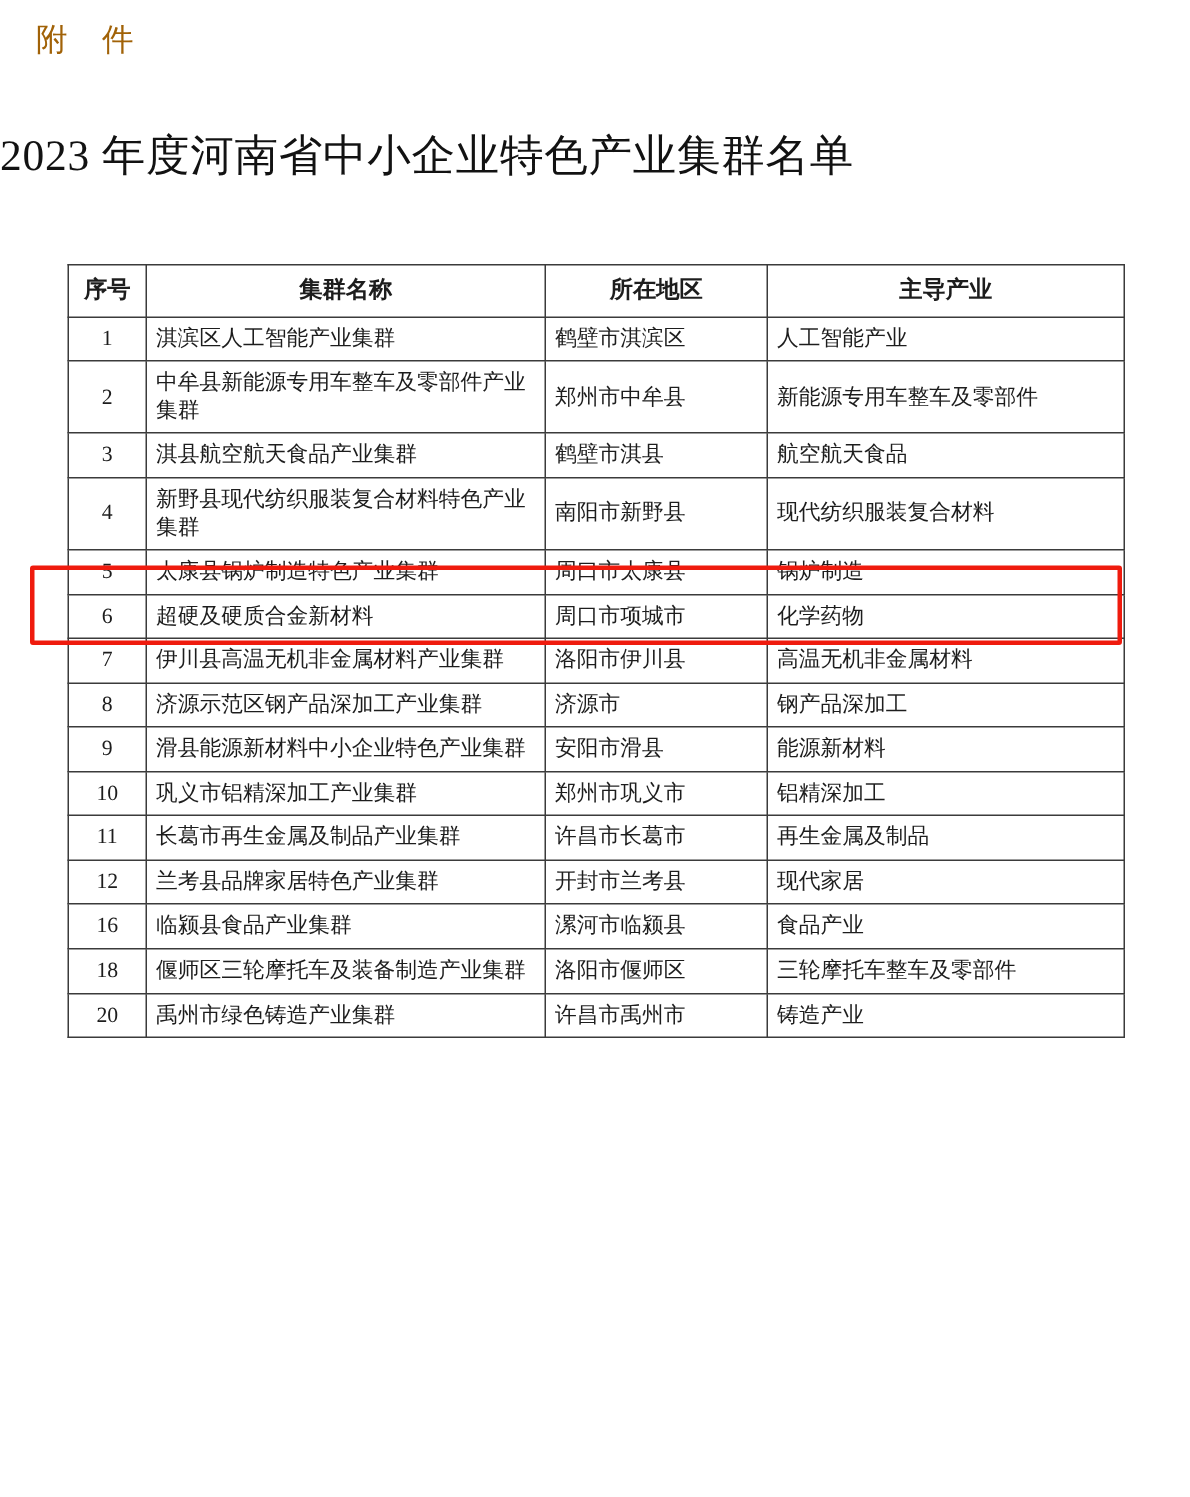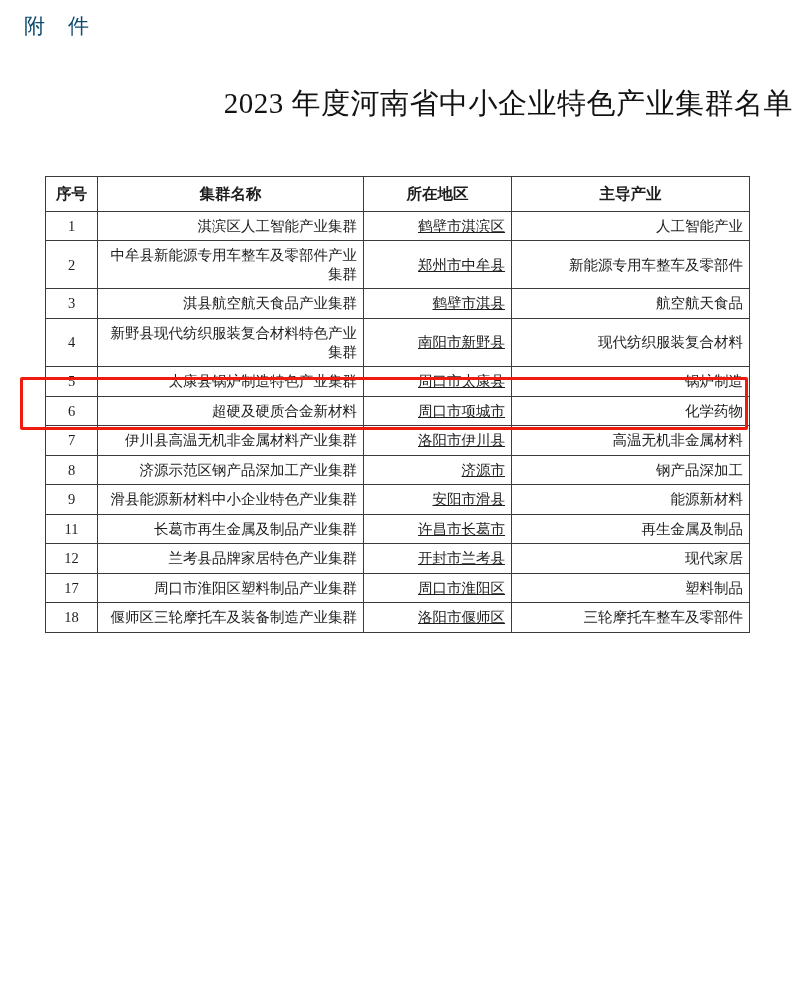--- a/index.html
+++ b/index.html
@@ -21,29 +21,29 @@
     height: 998px;
     box-sizing: border-box;
   }
   .attachment-label {
     position: absolute;
     left: 24px;
     top: 12px;
     font-size: 21px;
     letter-spacing: 1px;
     font-family: Liberation Serif, serif;
-    color: #0c4a6e;
+    color: #a16207;
     white-space: pre;
   }
   .doc-title {
     position: absolute;
     left: 0;
     right: 0;
     top: 84px;
-    text-align: right;
+    text-align: left;
     font-size: 29px;
     font-family: "Liberation Serif", "DejaVu Serif", serif;
     color: #121212;
     letter-spacing: 0.5px;
     white-space: nowrap;
   }
   .table-wrap {
     position: absolute;
     left: 45px;
     top: 176px;
@@ -74,23 +74,23 @@
     font-size: 15.5px;
     padding: 7px 6px;
   }
   td.col-no {
     text-align: center;
     font-size: 14.5px;
   }
   td.col-name,
   td.col-region,
   td.col-ind {
-    text-align: right;
-  }
-  td.col-region { white-space: nowrap; text-decoration: underline; }
+    text-align: left;
+  }
+  td.col-region { white-space: nowrap; }
 
   
   .highlight-box {
     position: absolute;
     left: 20px;
     top: 377px;
     width: 728px;
     height: 53px;
     border: 3px solid #ef1b0e;
     border-radius: 2px;
@@ -173,42 +173,54 @@
             <td class="col-region">济源市</td>
             <td class="col-ind">钢产品深加工</td>
           </tr>
           <tr>
             <td class="col-no">9</td>
             <td class="col-name">滑县能源新材料中小企业特色产业集群</td>
             <td class="col-region">安阳市滑县</td>
             <td class="col-ind">能源新材料</td>
           </tr>
           <tr>
+            <td class="col-no">10</td>
+            <td class="col-name">巩义市铝精深加工产业集群</td>
+            <td class="col-region">郑州市巩义市</td>
+            <td class="col-ind">铝精深加工</td>
+          </tr>
+          <tr>
             <td class="col-no">11</td>
             <td class="col-name">长葛市再生金属及制品产业集群</td>
             <td class="col-region">许昌市长葛市</td>
             <td class="col-ind">再生金属及制品</td>
           </tr>
           <tr>
             <td class="col-no">12</td>
             <td class="col-name">兰考县品牌家居特色产业集群</td>
             <td class="col-region">开封市兰考县</td>
             <td class="col-ind">现代家居</td>
           </tr>
           <tr>
-            <td class="col-no">17</td>
-            <td class="col-name">周口市淮阳区塑料制品产业集群</td>
-            <td class="col-region">周口市淮阳区</td>
-            <td class="col-ind">塑料制品</td>
+            <td class="col-no">16</td>
+            <td class="col-name">临颍县食品产业集群</td>
+            <td class="col-region">漯河市临颍县</td>
+            <td class="col-ind">食品产业</td>
           </tr>
           <tr>
             <td class="col-no">18</td>
             <td class="col-name">偃师区三轮摩托车及装备制造产业集群</td>
             <td class="col-region">洛阳市偃师区</td>
             <td class="col-ind">三轮摩托车整车及零部件</td>
           </tr>
+          <tr>
+            <td class="col-no">20</td>
+            <td class="col-name">禹州市绿色铸造产业集群</td>
+            <td class="col-region">许昌市禹州市</td>
+            <td class="col-ind">铸造产业</td>
+          </tr>
         </tbody>
     </table>
   </div>
 
   <div class="highlight-box"></div>
 
 </div>
 
 </body></html>

